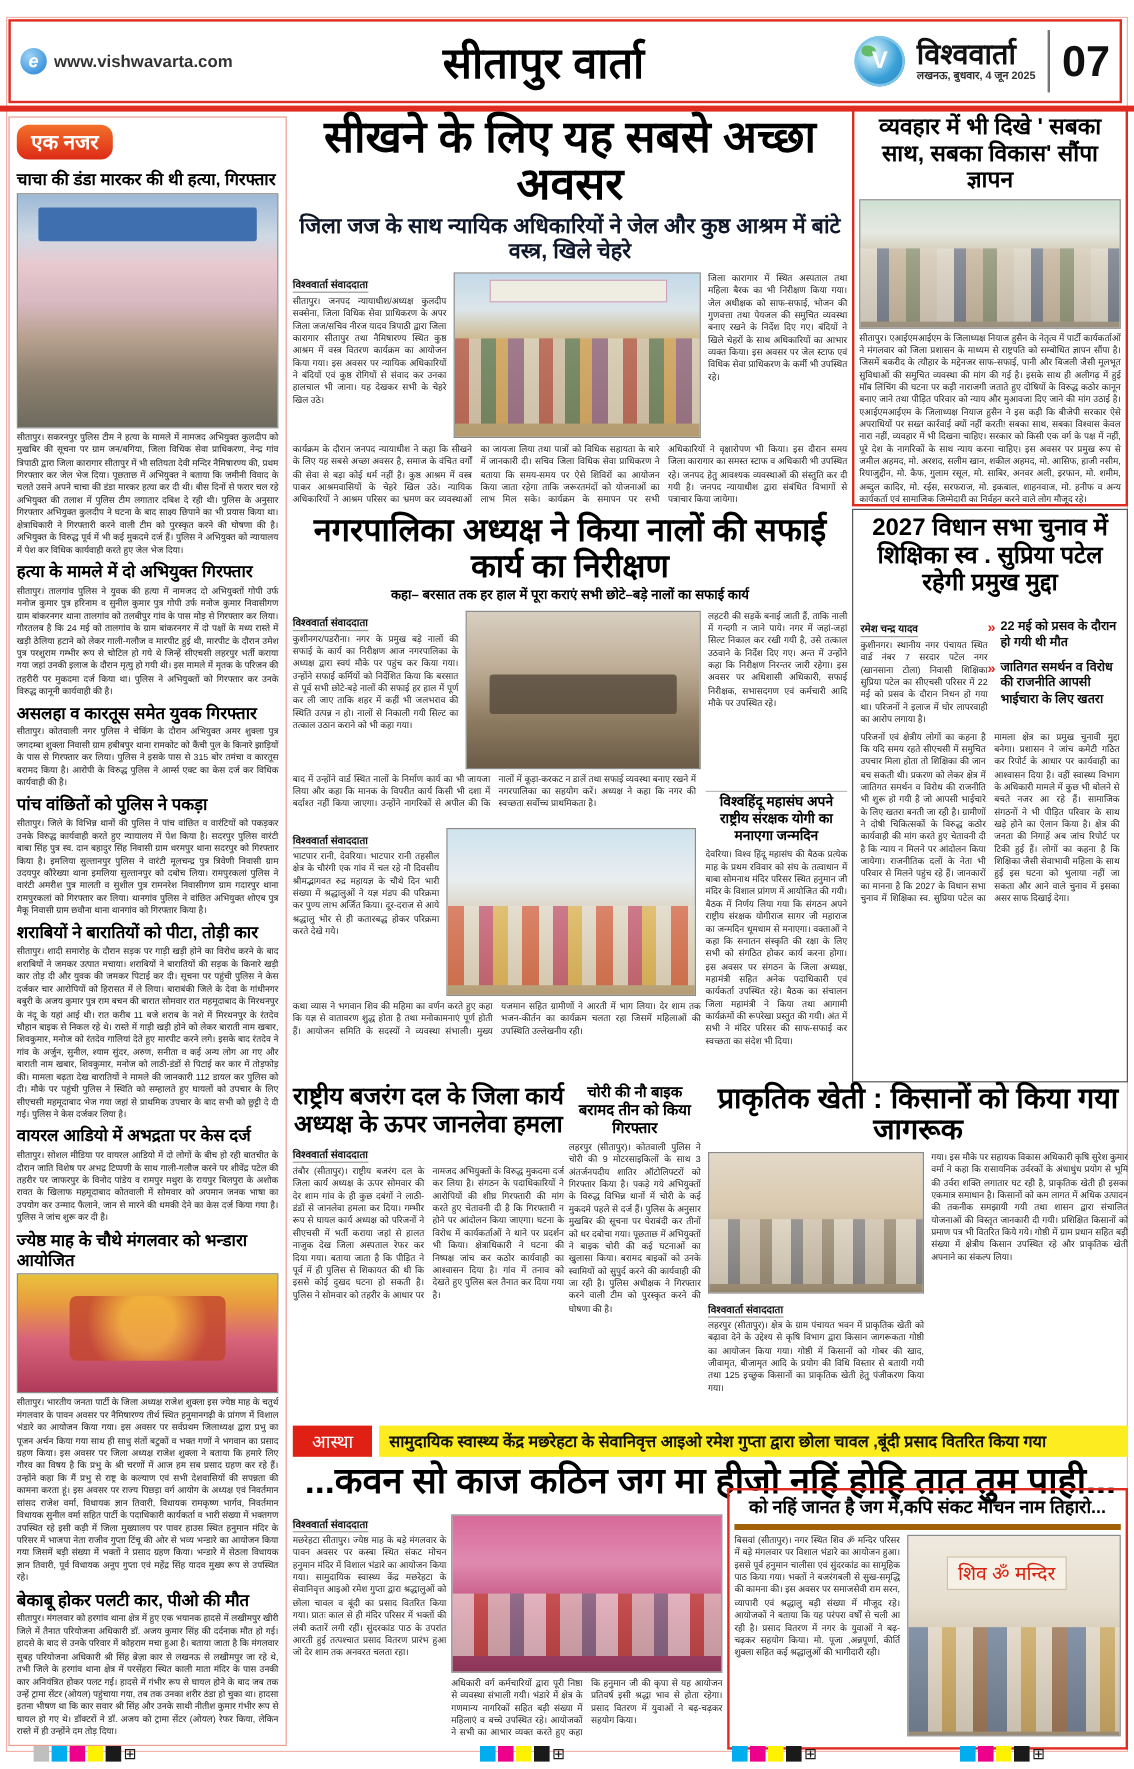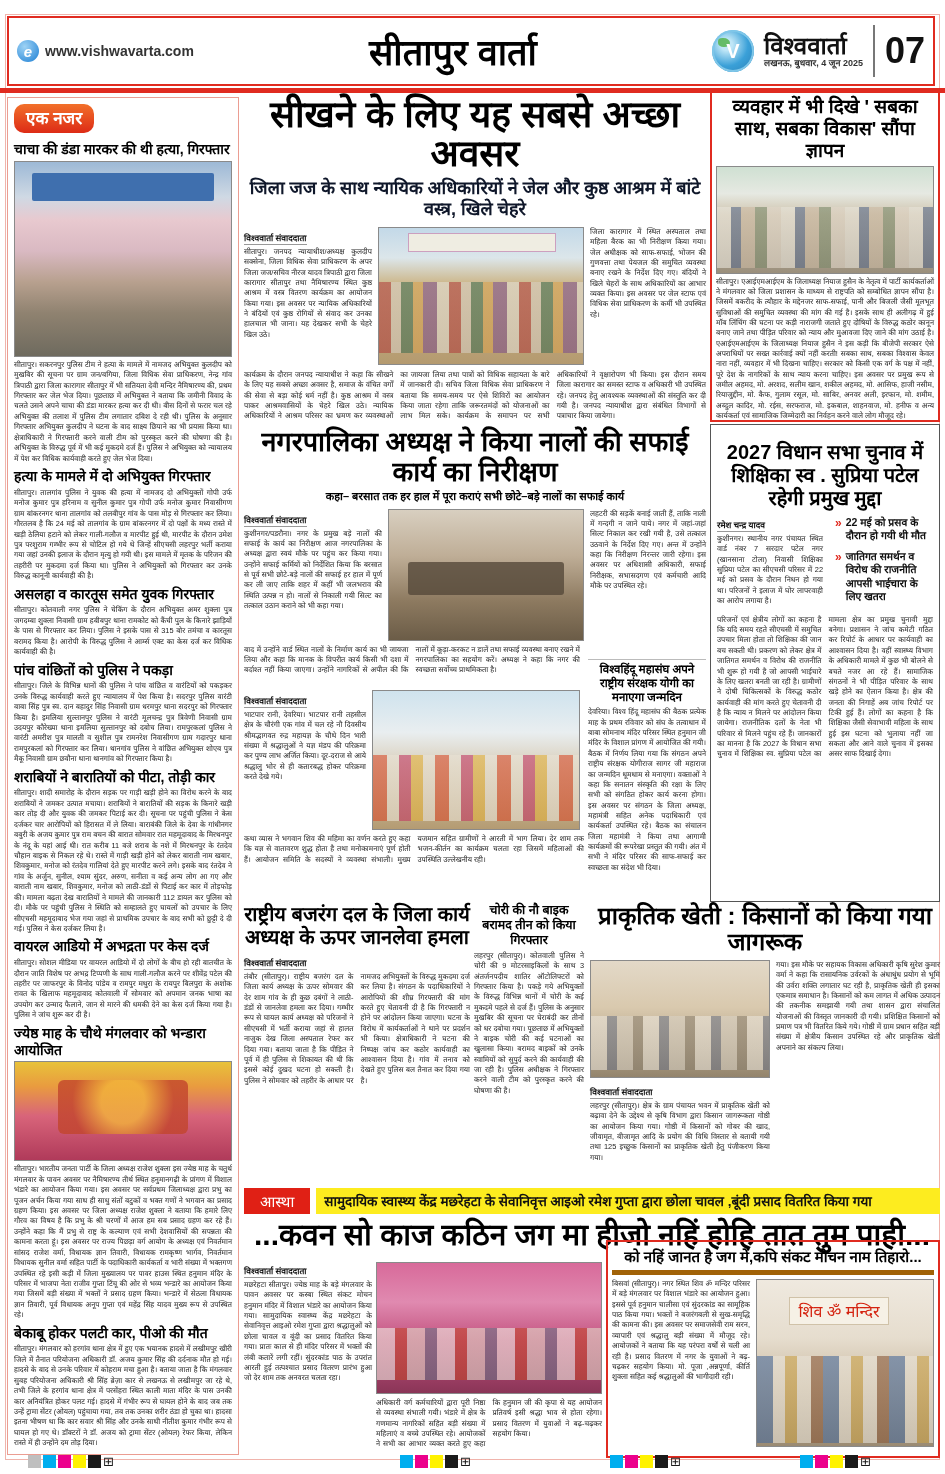--- a/index.html
+++ b/index.html
@@ -209,22 +209,22 @@
   <div style="margin-top:3px"><span class="byline">विश्ववार्ता संवाददाता</span></div>
   <div class="btxt cols2">तंबौर (सीतापुर)। राष्ट्रीय बजरंग दल के जिला कार्य अध्यक्ष के ऊपर सोमवार की देर शाम गांव के ही कुछ दबंगों ने लाठी-डंडों से जानलेवा हमला कर दिया। गम्भीर रूप से घायल कार्य अध्यक्ष को परिजनों ने सीएचसी में भर्ती कराया जहां से हालत नाजुक देख जिला अस्पताल रेफर कर दिया गया। बताया जाता है कि पीड़ित ने पूर्व में ही पुलिस से शिकायत की थी कि इससे कोई दुखद घटना हो सकती है। पुलिस ने सोमवार को तहरीर के आधार पर नामजद अभियुक्तों के विरुद्ध मुकदमा दर्ज कर लिया है। संगठन के पदाधिकारियों ने आरोपियों की शीघ्र गिरफ्तारी की मांग करते हुए चेतावनी दी है कि गिरफ्तारी न होने पर आंदोलन किया जाएगा। घटना के विरोध में कार्यकर्ताओं ने थाने पर प्रदर्शन भी किया। क्षेत्राधिकारी ने घटना की निष्पक्ष जांच कर कठोर कार्यवाही का आश्वासन दिया है। गांव में तनाव को देखते हुए पुलिस बल तैनात कर दिया गया है।</div>
 </div>
 
 <div class="abs" style="left:474px;top:903px;width:110px;height:280px">
   <div class="hl-sm" style="font-size:12.5px">चोरी की नौ बाइक बरामद तीन को किया गिरफ्तार</div>
   <div class="btxt" style="margin-top:3px">लहरपुर (सीतापुर)। कोतवाली पुलिस ने चोरी की 9 मोटरसाइकिलों के साथ 3 अंतर्जनपदीय शातिर ऑटोलिफ्टरों को गिरफ्तार किया है। पकड़े गये अभियुक्तों के विरुद्ध विभिन्न थानों में चोरी के कई मुकदमे पहले से दर्ज हैं। पुलिस के अनुसार मुखबिर की सूचना पर घेराबंदी कर तीनों को धर दबोचा गया। पूछताछ में अभियुक्तों ने बाइक चोरी की कई घटनाओं का खुलासा किया। बरामद बाइकों को उनके स्वामियों को सुपुर्द करने की कार्यवाही की जा रही है। पुलिस अधीक्षक ने गिरफ्तार करने वाली टीम को पुरस्कृत करने की घोषणा की है।</div>
 </div>
 
 <div class="abs greybox" style="left:710px;top:424px;width:230px;height:478px">
-  <div class="hl-md" style="font-size:20px;margin-top:12px">2027 विधान सभा चुनाव में शिक्षिका स्व . सुप्रिया पटेल रहेगी प्रमुख मुद्दा</div>
-  <div style="display:flex;gap:12px;margin-top:4px">
+  <div class="hl-md" style="font-size:20px;margin-top:0">2027 विधान सभा चुनाव में शिक्षिका स्व . सुप्रिया पटेल रहेगी प्रमुख मुद्दा</div>
+  <div style="display:flex;gap:0;margin-top:16px">
     <div style="width:106px">
       <span class="byline">रमेश चन्द्र यादव</span>
       <div class="btxt">कुशीनगर। स्थानीय नगर पंचायत स्थित वार्ड नंबर 7 सरदार पटेल नगर (खानसाना टोला) निवासी शिक्षिका सुप्रिया पटेल का सीएचसी परिसर में 22 मई को प्रसव के दौरान निधन हो गया था। परिजनों ने इलाज में घोर लापरवाही का आरोप लगाया है।</div>
     </div>
     <ul class="bullets" style="flex:1">
       <li>
           <span class="bq">»</span>
           <span>22 मई को प्रसव के दौरान हो गयी थी मौत</span>
         </li>
       <li>

